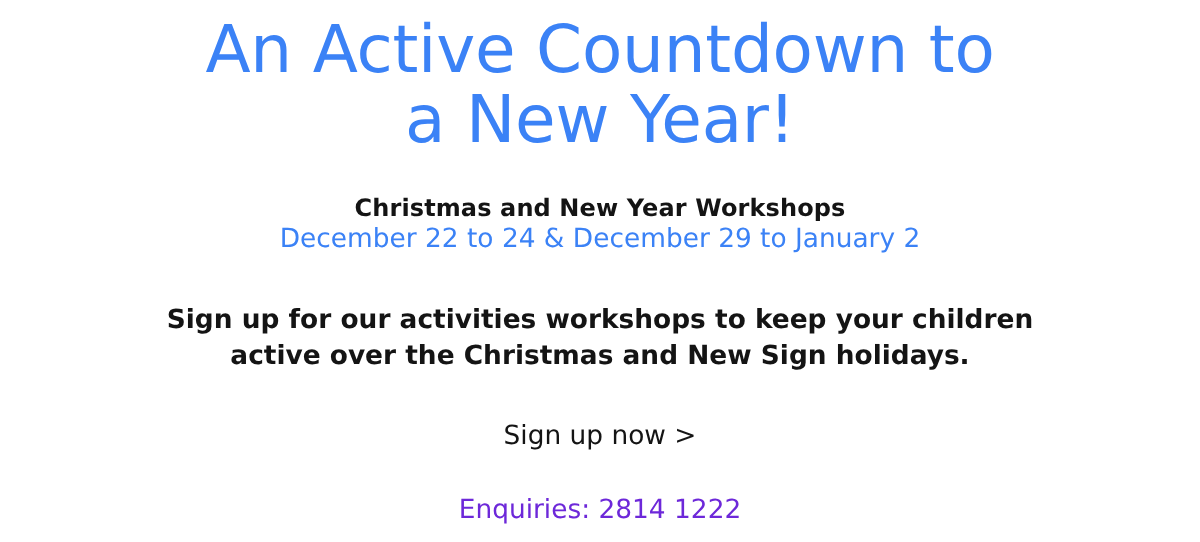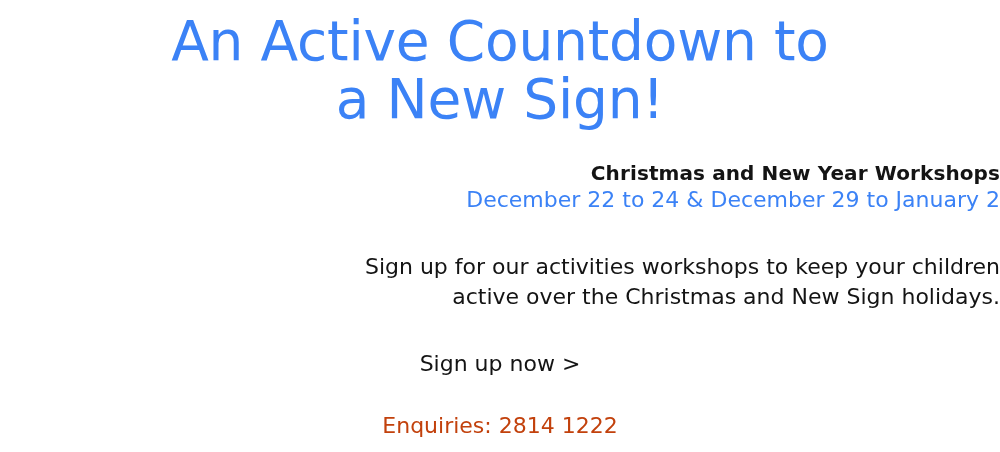--- a/index.html
+++ b/index.html
@@ -37,21 +37,20 @@
     margin: 0;
     white-space: nowrap;
   }
   .headline .hl-line {
     display: block;
   }
 
   
   .workshop-block {
     margin-top: 32px;
-    text-align: right;
   }
   .workshop-title {
     color: #141414;
     font-family: "DejaVu Sans", "Liberation Sans", sans-serif;
     font-weight: 700;
     font-size: 20px;
     line-height: 26px;
     margin: 0;
     letter-spacing: 0.1px;
   }
@@ -64,24 +63,23 @@
     margin: 0;
     letter-spacing: 0px;
   }
 
   
   .body-copy {
     margin: 0;
     padding-top: 38px;
     color: #141414;
     font-family: "DejaVu Sans", "Liberation Sans", sans-serif;
-    font-weight: 400;
+    font-weight: 700;
     font-size: 22px;
     line-height: 30px;
-    text-align: right;
   }
   .body-copy .bc-line {
     display: block;
   }
 
   
   .cta-wrap {
     padding-top: 38px;
   }
   .cta-link {
@@ -93,36 +91,36 @@
     text-decoration: none;
     cursor: pointer;
     display: inline-block;
   }
 
   
   .enquiries-wrap {
     padding-top: 34px;
   }
   .enquiries {
-    color: #c2410c;
+    color: #6d28d9;
     font-family: "DejaVu Sans", "Liberation Sans", sans-serif;
     font-weight: 400;
     font-size: 22px;
     line-height: 28px;
     margin: 0;
   }
 </style>
 </head>
 <body>
 
 <div class="promo">
 
   <h1 class="headline">
     <span class="hl-line">An Active Countdown to</span>
-    <span class="hl-line">a New Sign!</span>
+    <span class="hl-line">a New Year!</span>
   </h1>
 
   <div class="workshop-block">
     <p class="workshop-title">Christmas and New Year Workshops</p>
     <p class="workshop-dates">December 22 to 24 &amp; December 29 to January 2</p>
   </div>
 
   <p class="body-copy">
     <span class="bc-line">Sign up for our activities workshops to keep your children</span>
     <span class="bc-line">active over the Christmas and New Sign holidays.</span>

